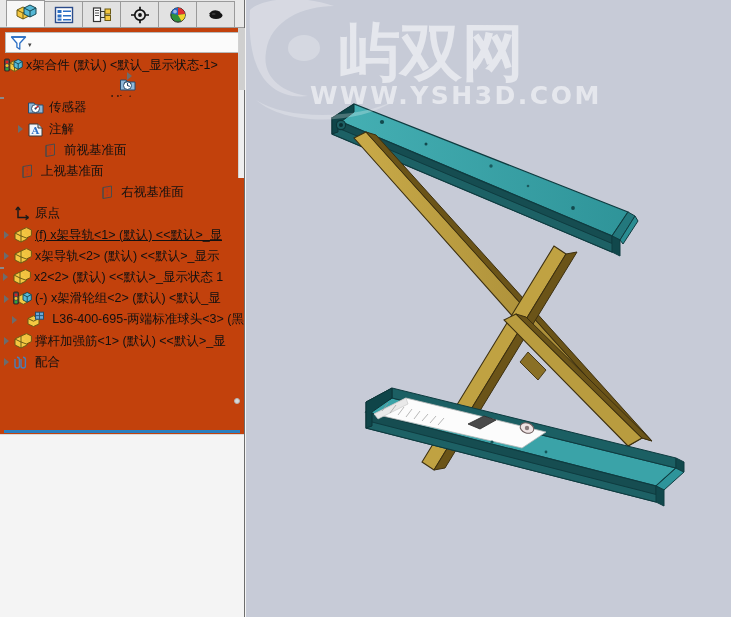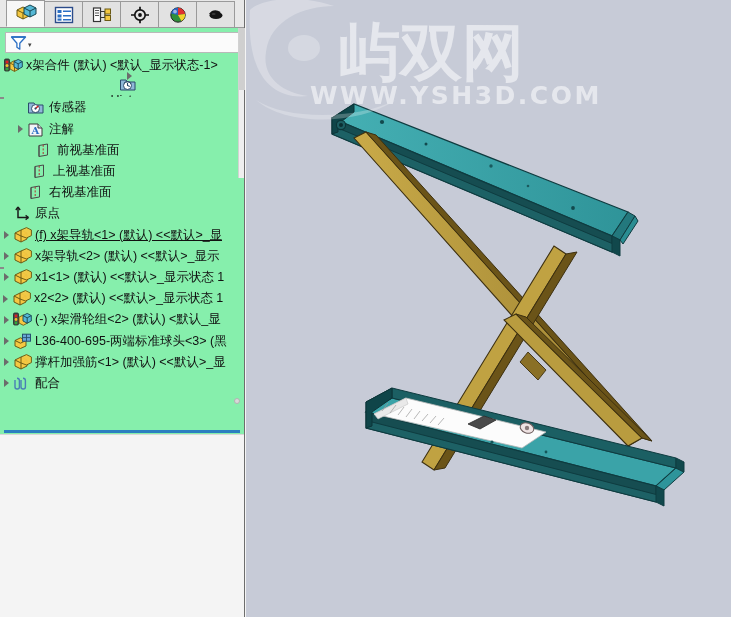--- a/index.html
+++ b/index.html
@@ -8,21 +8,21 @@
     font-family: "Liberation Sans", "DejaVu Sans", sans-serif;
     overflow: hidden;
     background: #f4f4f4;
   }
   #app { position: relative; width: 731px; height: 617px; }
 
   
   #left-panel {
     position: absolute; left: 0; top: 0;
     width: 245px; height: 617px;
-    background: #86efac;
+    background: #c2410c;
     border-right: 1px solid #6d6d6d;
   }
 
   
   #tab-strip {
     position: relative;
     height: 28px;
     background: #e8e8e8;
     border-bottom: 1px solid #9a9a9a;
     display: flex;
@@ -287,41 +287,41 @@
           </div>
           <div class="row" style="padding-left: 16px;">
             <span class="arrow has"></span>
             <span class="ico"><svg width="19" height="17" viewBox="0 0 19 17">
         <path d="M2 3 L11 3 L15 7 L15 15 L2 15 Z" fill="#f2f5f8" stroke="#3a3a3a" stroke-width="1"></path>
         <path d="M11 3 L11 7 L15 7" fill="#cfd8e0" stroke="#3a3a3a" stroke-width="1"></path>
         <text x="4.4" y="13" font-size="10" font-family="DejaVu Serif, serif" fill="#2b6fc4" font-weight="bold">A</text>
       </svg></span>
             <span class="lbl">注解</span>
           </div>
-          <div class="row" style="padding-left: 24px;">
+          <div class="row" style="padding-left: 31px;">
             <span class="arrow"></span>
             <span class="ico"><svg width="19" height="17" viewBox="0 0 19 17">
         <path d="M4 3.5 L12.5 2 L12.5 13 L4 14.5 Z" fill="none" stroke="#4a4a4a" stroke-width="1"></path>
         <path d="M8.2 2.8 L8.2 13.8" stroke="#b03030" stroke-width="1" stroke-dasharray="2,1.6"></path>
         <path d="M4 3.5 L4 14.5" stroke="#4a4a4a" stroke-width="1"></path>
         <path d="M12.5 2 L12.5 13" stroke="#4a4a4a" stroke-width="1"></path>
       </svg></span>
             <span class="lbl">前视基准面</span>
           </div>
-          <div class="row" style="padding-left: 20px; text-align: right;">
+          <div class="row" style="padding-left: 8px; text-align: right;">
             <span class="arrow"></span>
             <span class="ico"><svg width="19" height="17" viewBox="0 0 19 17">
         <path d="M4 3.5 L12.5 2 L12.5 13 L4 14.5 Z" fill="none" stroke="#4a4a4a" stroke-width="1"></path>
         <path d="M8.2 2.8 L8.2 13.8" stroke="#b03030" stroke-width="1" stroke-dasharray="2,1.6"></path>
         <path d="M4 3.5 L4 14.5" stroke="#4a4a4a" stroke-width="1"></path>
         <path d="M12.5 2 L12.5 13" stroke="#4a4a4a" stroke-width="1"></path>
       </svg></span>
             <span class="lbl">上视基准面</span>
           </div>
-          <div class="row" style="padding-left: 16px;">
+          <div class="row" style="padding-left: 28px; justify-content: center;">
             <span class="arrow"></span>
             <span class="ico"><svg width="19" height="17" viewBox="0 0 19 17">
         <path d="M4 3.5 L12.5 2 L12.5 13 L4 14.5 Z" fill="none" stroke="#4a4a4a" stroke-width="1"></path>
         <path d="M8.2 2.8 L8.2 13.8" stroke="#b03030" stroke-width="1" stroke-dasharray="2,1.6"></path>
         <path d="M4 3.5 L4 14.5" stroke="#4a4a4a" stroke-width="1"></path>
         <path d="M12.5 2 L12.5 13" stroke="#4a4a4a" stroke-width="1"></path>
       </svg></span>
             <span class="lbl">右视基准面</span>
           </div>
           <div class="row" style="padding-left: 2px;">
@@ -345,30 +345,20 @@
           </div>
           <div class="row" style="padding-left: 2px;">
             <span class="arrow has"></span>
             <span class="ico"><svg width="19" height="17" viewBox="0 0 19 17">
         <path d="M2 12 L2 6 L8 3 L14 6 L14 12 L8 15 Z" fill="#f5c842" stroke="#6b5a14" stroke-width="1"></path>
         <path d="M2 6 L8 9 L14 6" fill="none" stroke="#6b5a14" stroke-width="1"></path>
         <path d="M8 9 L8 15" fill="none" stroke="#6b5a14" stroke-width="1"></path>
         <path d="M8 9 L8 3 L13.5 0.6 L18.4 3 L18.4 8.6 L13.5 11 Z" fill="#f5c842" stroke="#6b5a14" stroke-width="1" opacity="0.95"></path>
       </svg></span>
             <span class="lbl">x架导轨&lt;2&gt; (默认) &lt;&lt;默认&gt;_显示</span>
-          </div>
-          <div class="row" style="padding-left: 2px;">
-            <span class="arrow has"></span>
-            <span class="ico"><svg width="19" height="17" viewBox="0 0 19 17">
-        <path d="M2 12 L2 6 L8 3 L14 6 L14 12 L8 15 Z" fill="#f5c842" stroke="#6b5a14" stroke-width="1"></path>
-        <path d="M2 6 L8 9 L14 6" fill="none" stroke="#6b5a14" stroke-width="1"></path>
-        <path d="M8 9 L8 15" fill="none" stroke="#6b5a14" stroke-width="1"></path>
-        <path d="M8 9 L8 3 L13.5 0.6 L18.4 3 L18.4 8.6 L13.5 11 Z" fill="#f5c842" stroke="#6b5a14" stroke-width="1" opacity="0.95"></path>
-      </svg></span>
-            <span class="lbl">x1&lt;1&gt; (默认) &lt;&lt;默认&gt;_显示状态 1</span>
           </div>
           <div class="row" style="padding-left: 1px;">
             <span class="arrow has"></span>
             <span class="ico"><svg width="19" height="17" viewBox="0 0 19 17">
         <path d="M2 12 L2 6 L8 3 L14 6 L14 12 L8 15 Z" fill="#f5c842" stroke="#6b5a14" stroke-width="1"></path>
         <path d="M2 6 L8 9 L14 6" fill="none" stroke="#6b5a14" stroke-width="1"></path>
         <path d="M8 9 L8 15" fill="none" stroke="#6b5a14" stroke-width="1"></path>
         <path d="M8 9 L8 3 L13.5 0.6 L18.4 3 L18.4 8.6 L13.5 11 Z" fill="#f5c842" stroke="#6b5a14" stroke-width="1" opacity="0.95"></path>
       </svg></span>
             <span class="lbl">x2&lt;2&gt; (默认) &lt;&lt;默认&gt;_显示状态 1</span>
@@ -380,21 +370,21 @@
         <circle cx="3" cy="5" r="1.4" fill="#e02020"></circle>
         <circle cx="3" cy="8.5" r="1.4" fill="#f2c22c"></circle>
         <circle cx="3" cy="12" r="1.4" fill="#2fa83a"></circle>
         <path d="M6 12 L6 6.2 L10.3 3.9 L14.6 6.2 L14.6 12 L10.3 14.3 Z" fill="#f5c842" stroke="#6b5a14" stroke-width="0.9"></path>
         <path d="M10 10 L10 4.6 L14.2 2.4 L18.3 4.6 L18.3 10 L14.2 12.2 Z" fill="#55b8d6" stroke="#16454f" stroke-width="0.9"></path>
         <path d="M10 4.6 L14.2 6.8 L18.3 4.6" fill="none" stroke="#16454f" stroke-width="0.9"></path>
         <path d="M14.2 6.8 L14.2 12.2" fill="none" stroke="#16454f" stroke-width="0.9"></path>
       </svg></span>
             <span class="lbl">(-) x架滑轮组&lt;2&gt; (默认) &lt;默认_显</span>
           </div>
-          <div class="row" style="padding-left: 2px;">
+          <div class="row" style="padding-left: 10px; justify-content: space-between;">
             <span class="arrow has"></span>
             <span class="ico"><svg width="19" height="17" viewBox="0 0 19 17">
         <path d="M2 13 L2 7.5 L7.5 4.8 L13 7.5 L13 13 L7.5 15.5 Z" fill="#f5c842" stroke="#6b5a14" stroke-width="1"></path>
         <path d="M2 7.5 L7.5 10.2 L13 7.5" fill="none" stroke="#6b5a14" stroke-width="1"></path>
         <rect x="9.5" y="1.2" width="8" height="7" fill="#6aa8d8" stroke="#26506f" stroke-width="1"></rect>
         <path d="M9.5 4.6 H17.5 M13.5 1.2 V8.2" stroke="#26506f" stroke-width="0.9"></path>
       </svg></span>
             <span class="lbl">L36-400-695-两端标准球头&lt;3&gt; (黑</span>
           </div>
           <div class="row" style="padding-left: 2px;">

